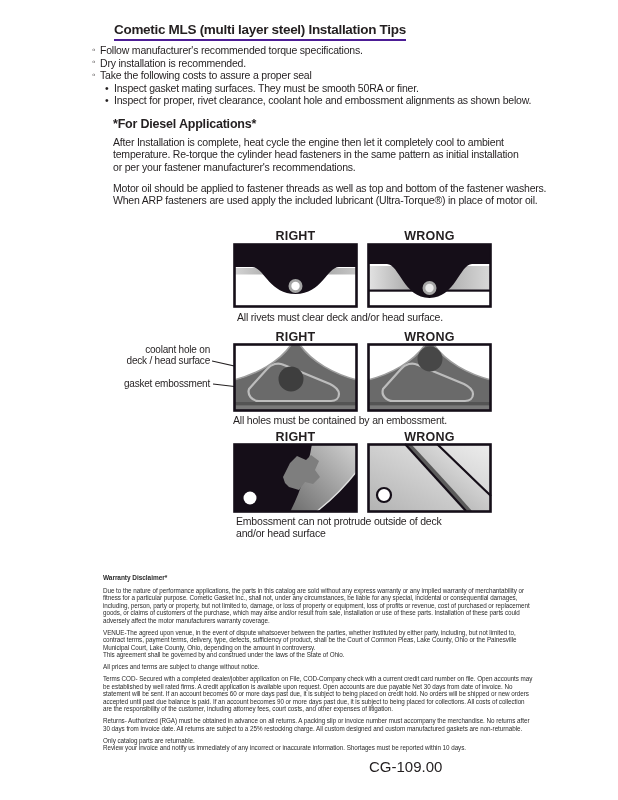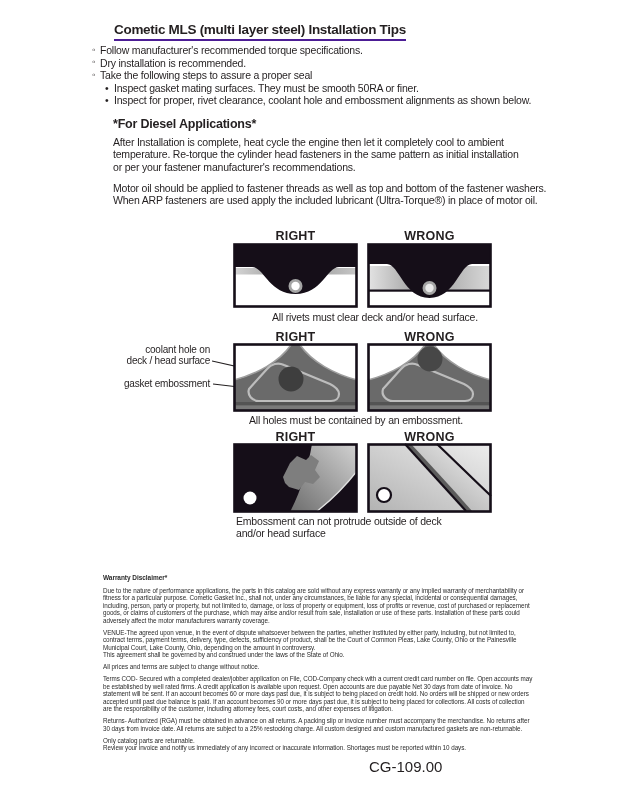--- a/index.html
+++ b/index.html
@@ -36,21 +36,21 @@
 </head>
 <body>
 
 <div class="page">
 
   <div class="title">Cometic MLS (multi layer steel) Installation Tips</div>
 
   <div class="bullets">
     <div class="b1">Follow manufacturer's recommended torque specifications.</div>
     <div class="b1">Dry installation is recommended.</div>
-    <div class="b1">Take the following steps to assure a proper seal</div>
+    <div class="b1">Take the following costs to assure a proper seal</div>
     <div class="b2">Inspect gasket mating surfaces. They must be smooth 50RA or finer.</div>
     <div class="b2">Inspect for proper, rivet clearance, coolant hole and embossment alignments as shown below.</div>
   </div>
 
   <div class="diesel">
     <div class="diesel-h">*For Diesel Applications*</div>
     <div class="dp">
       <div>After Installation is complete, heat cycle the engine then let it completely cool to ambient</div>
       <div>temperature. Re-torque the cylinder head fasteners in the same pattern as initial installation</div>
       <div>or per your fastener manufacturer's recommendations.</div>
@@ -94,21 +94,21 @@
       <rect x="1" y="1" width="123" height="63" fill="#ffffff"></rect>
       <rect x="2" y="23" width="121" height="24" fill="url(#g1w)"></rect>
       <rect x="2" y="46.5" width="121" height="2.2" fill="#150e18"></rect>
       <path d="M1,1 H124 V21 H105 C93,21 88,55 62.5,55 C37,55 32,21 20,21 H1 Z" fill="#150e18"></path>
       <circle cx="62.5" cy="45" r="7" fill="#a5a5a5"></circle>
       <circle cx="62.5" cy="45" r="4.2" fill="#e9e9e9"></circle>
       <rect x="1.5" y="1.5" width="122" height="62" fill="none" stroke="#150e18" stroke-width="2.6"></rect>
     </svg>
   </div>
 
-  <div class="caption" style="left:237px;top:311px;margin-left:35px;">All rivets must clear deck and/or head surface.</div>
+  <div class="caption" style="left:237px;top:311px;">All rivets must clear deck and/or head surface.</div>
 
   <div class="fig-label" style="left:233px;top:330px;">RIGHT</div>
   <div class="fig-label" style="left:367px;top:330px;">WRONG</div>
 
   <div class="ann" style="left:118px;top:345px;width:92px;">
     <div>coolant hole on</div>
     <div>deck / head surface</div>
   </div>
   <div class="ann" style="left:118px;top:379px;width:92px;">gasket embossment</div>
 
@@ -138,21 +138,21 @@
       <path d="M1,37 C24,31 46,19 58,2" fill="none" stroke="#9e9e9e" stroke-width="1.6"></path>
       <path d="M67,2 C79,19 101,31 124,37" fill="none" stroke="#9e9e9e" stroke-width="1.6"></path>
       <rect x="1" y="59" width="123" height="3.5" fill="#545454"></rect>
       <rect x="1" y="62.5" width="123" height="5.5" fill="#7a7a7a"></rect>
       <path d="M26,58 C19,58 14,52 16,46 L34,26 C38,21 45,19 51,22 L97,41 C103,44 106,47.5 106,51 C106,55.5 102.5,58 98,58 Z" fill="none" stroke="#bdbdbd" stroke-width="2.2" stroke-linejoin="round"></path>
       <circle cx="63" cy="16" r="12.5" fill="#474747"></circle>
       <rect x="1.5" y="1.5" width="122" height="66" fill="none" stroke="#150e18" stroke-width="2.6"></rect>
     </svg>
   </div>
 
-  <div class="caption" style="left:233px;top:414px;margin-left:16px;">All holes must be contained by an embossment.</div>
+  <div class="caption" style="left:233px;top:414px;">All holes must be contained by an embossment.</div>
 
   <div class="fig-label" style="left:233px;top:430px;">RIGHT</div>
   <div class="fig-label" style="left:367px;top:430px;">WRONG</div>
 
   <div class="figbox" style="left:233px;top:443px;">
     <svg width="125" height="70" viewBox="0 0 125 70">
       <defs>
         <linearGradient id="g3r" x1="1" y1="0" x2="0" y2="1">
           <stop offset="0" stop-color="#d2d2d2"></stop>
             <stop offset="0.55" stop-color="#9a9a9a"></stop>

